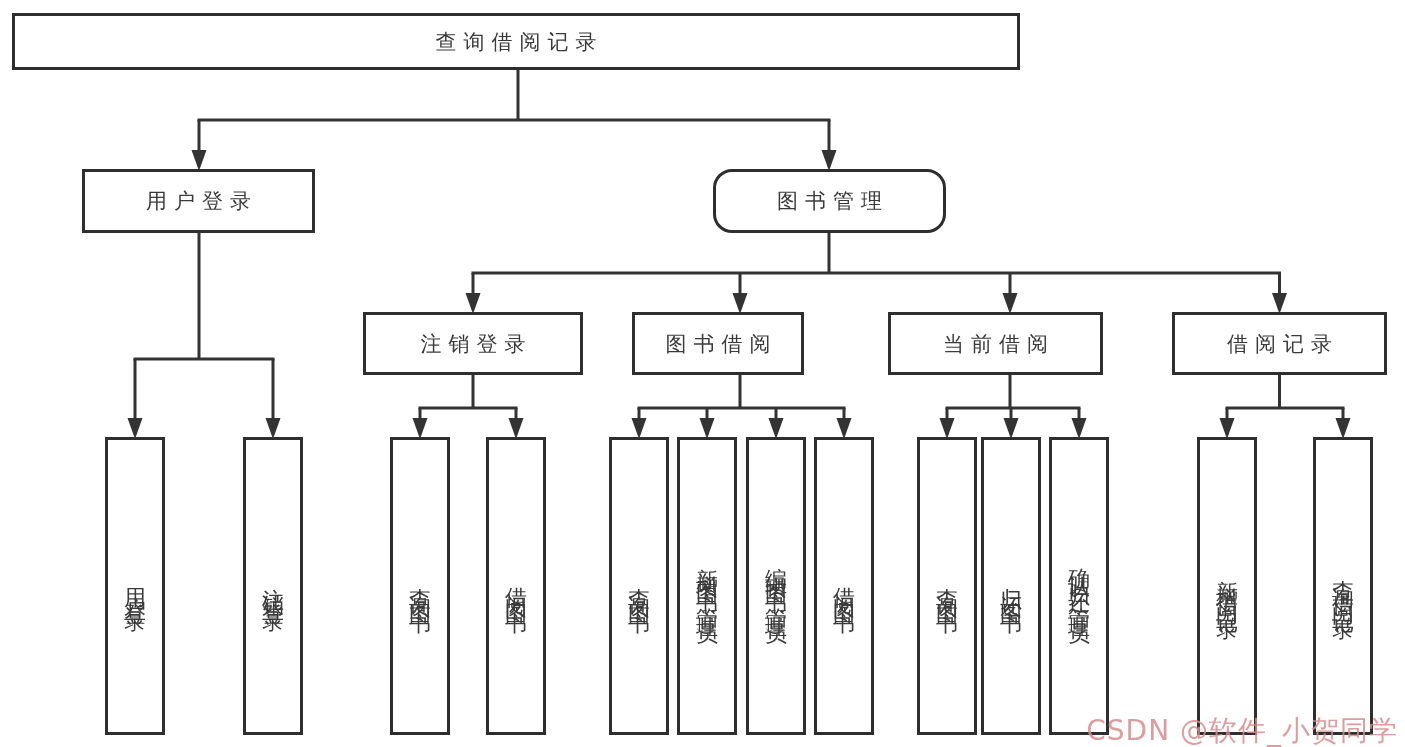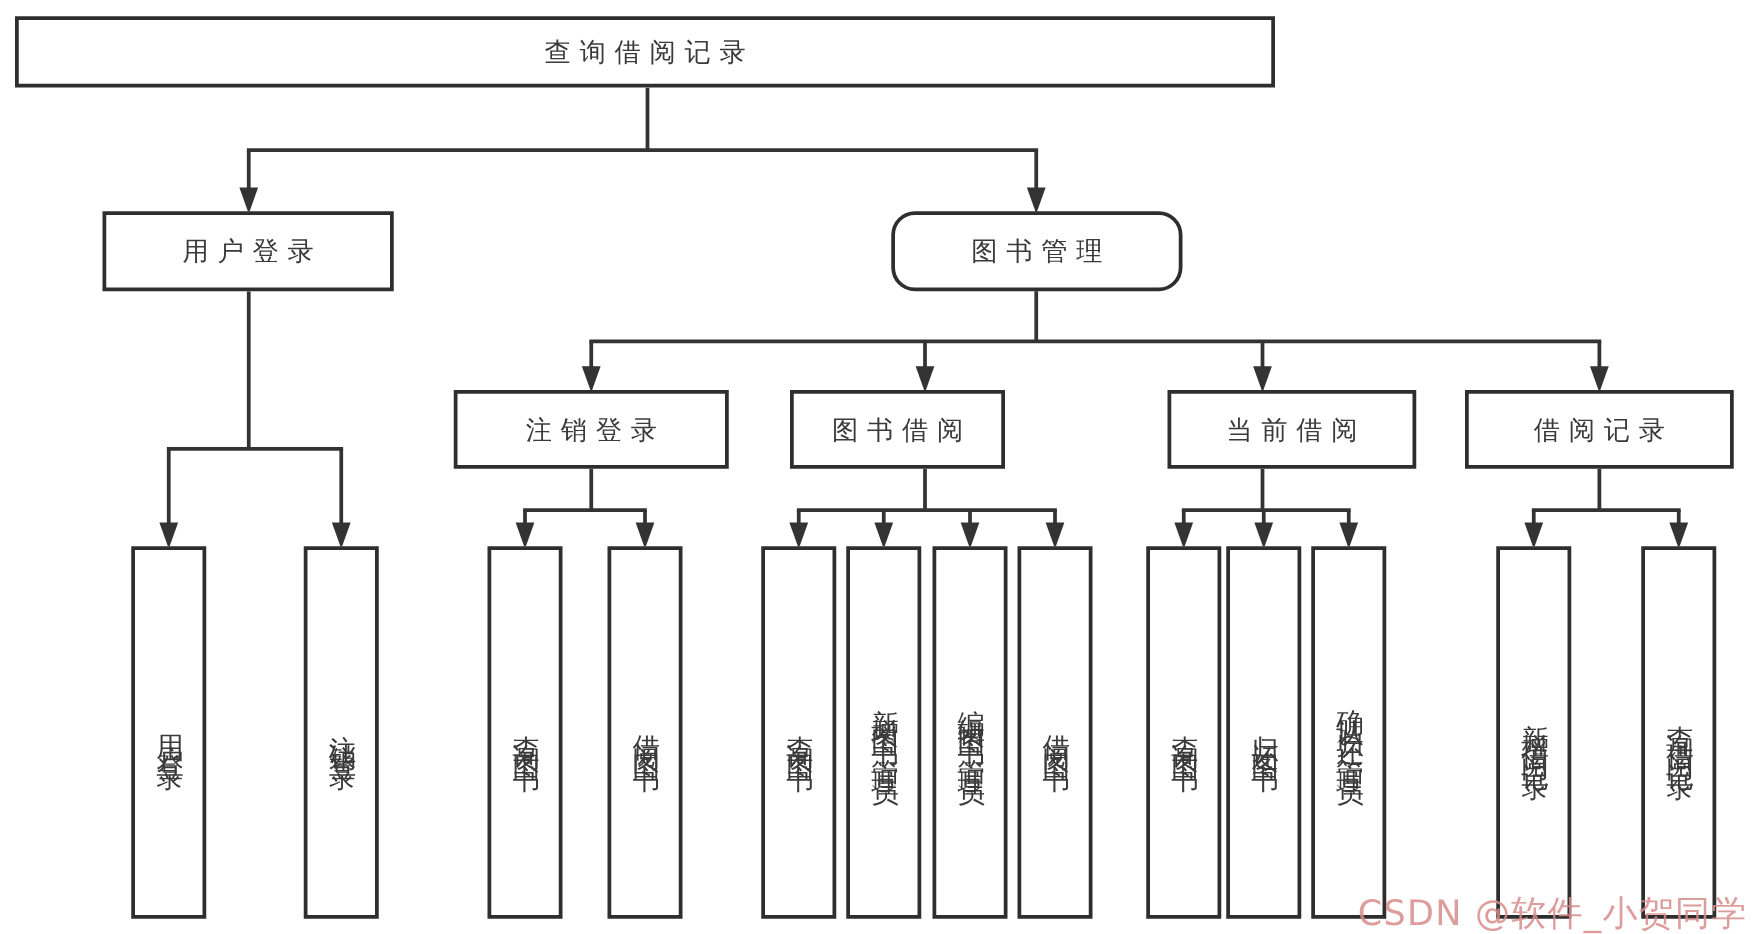--- a/index.html
+++ b/index.html
@@ -34,21 +34,21 @@
     white-space: nowrap;
     color: #3a3a3a;
   }
   .root  { left: 12px;  top: 13px;  width: 1008px; height: 57px; }
   .lvl2  { top: 169px; width: 233px; height: 64px; }
   .lvl3  { top: 312px; height: 63px; }
   .b-user-login  { left: 82px; }
   .b-book-mgmt   { left: 713px; border-radius: 19px; }
   .b-new-rec     { left: 363px; width: 220px; }
   .b-borrow      { left: 632px; width: 172px; }
-  .b-current     { left: 934px; width: 199px; }
+  .b-current     { left: 888px; width: 215px; }
   .b-record      { left: 1172px; width: 215px; }
   .vbox {
     top: 437px; width: 60px; height: 298px;
     padding: 10px 0;
   }
   .vbox span {
     writing-mode: vertical-rl;
     text-orientation: mixed;
     font-size: 22px;
     letter-spacing: 8px;

